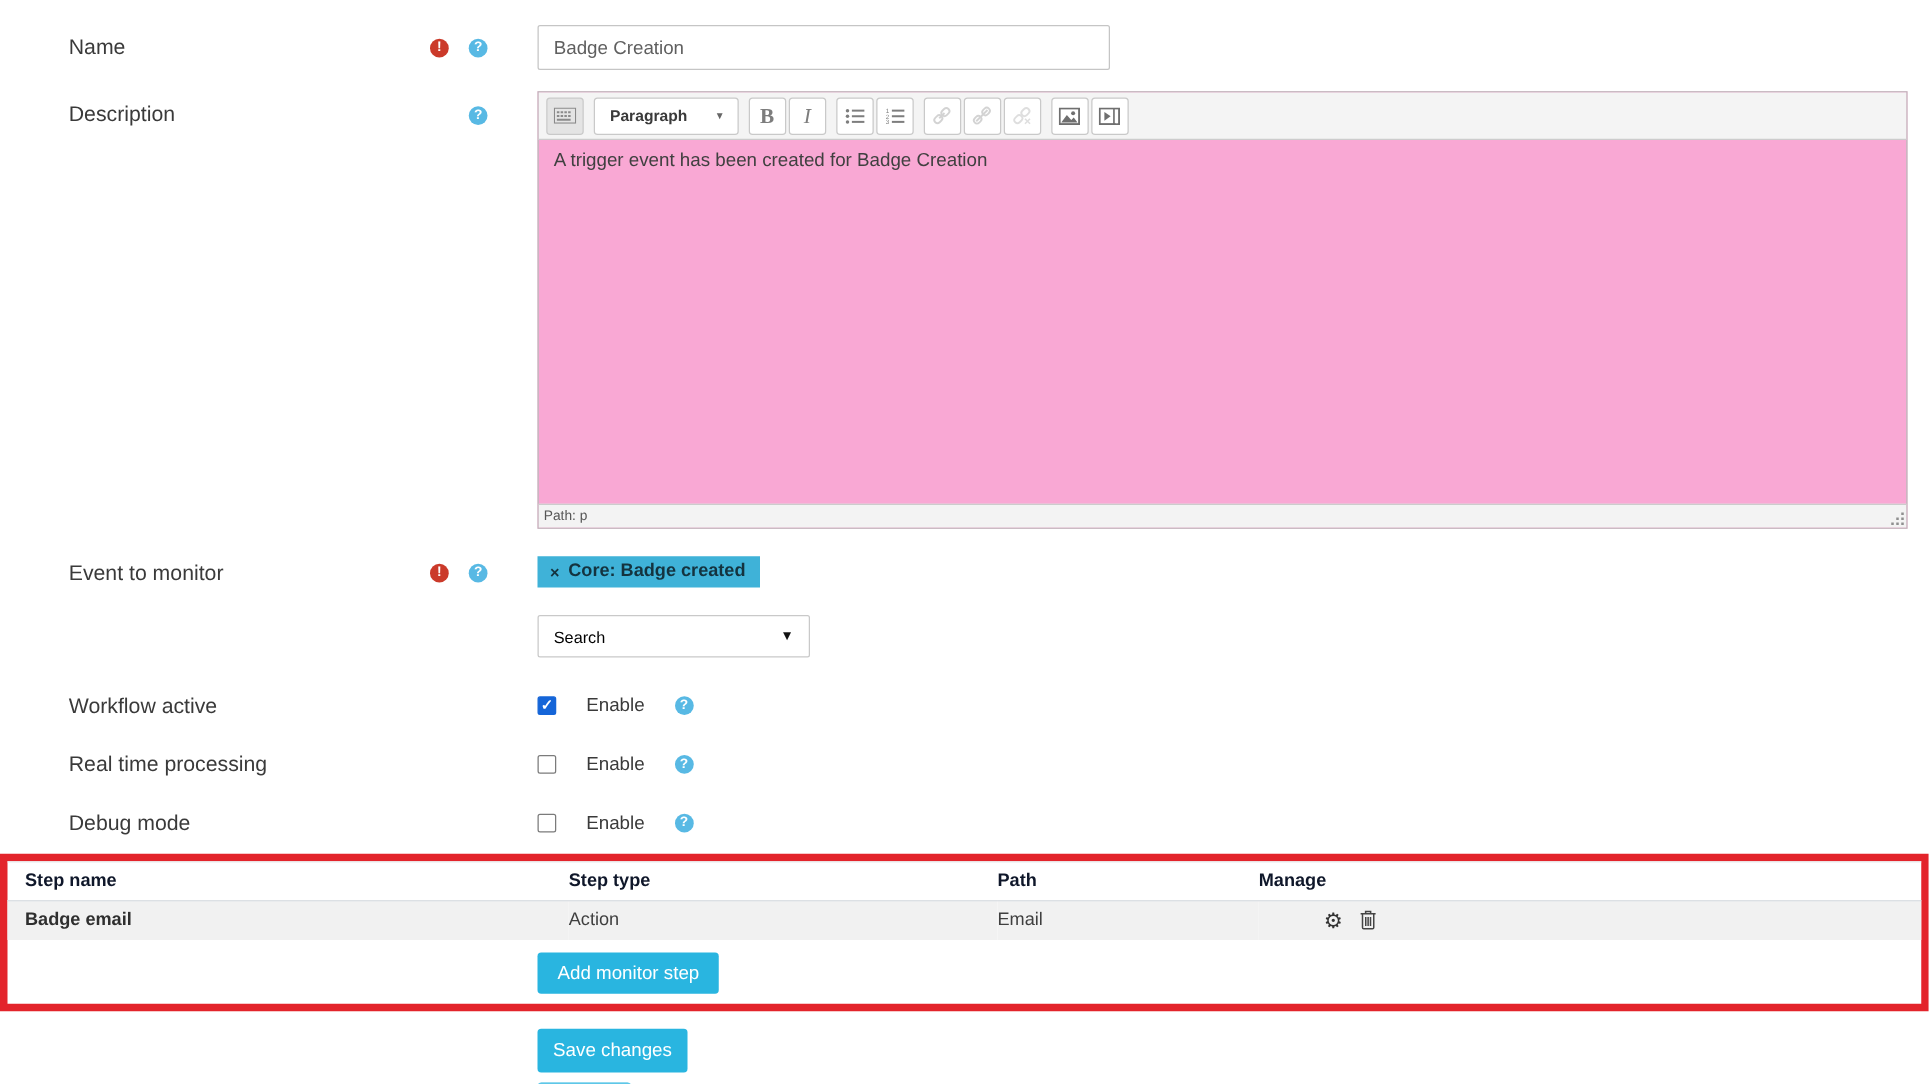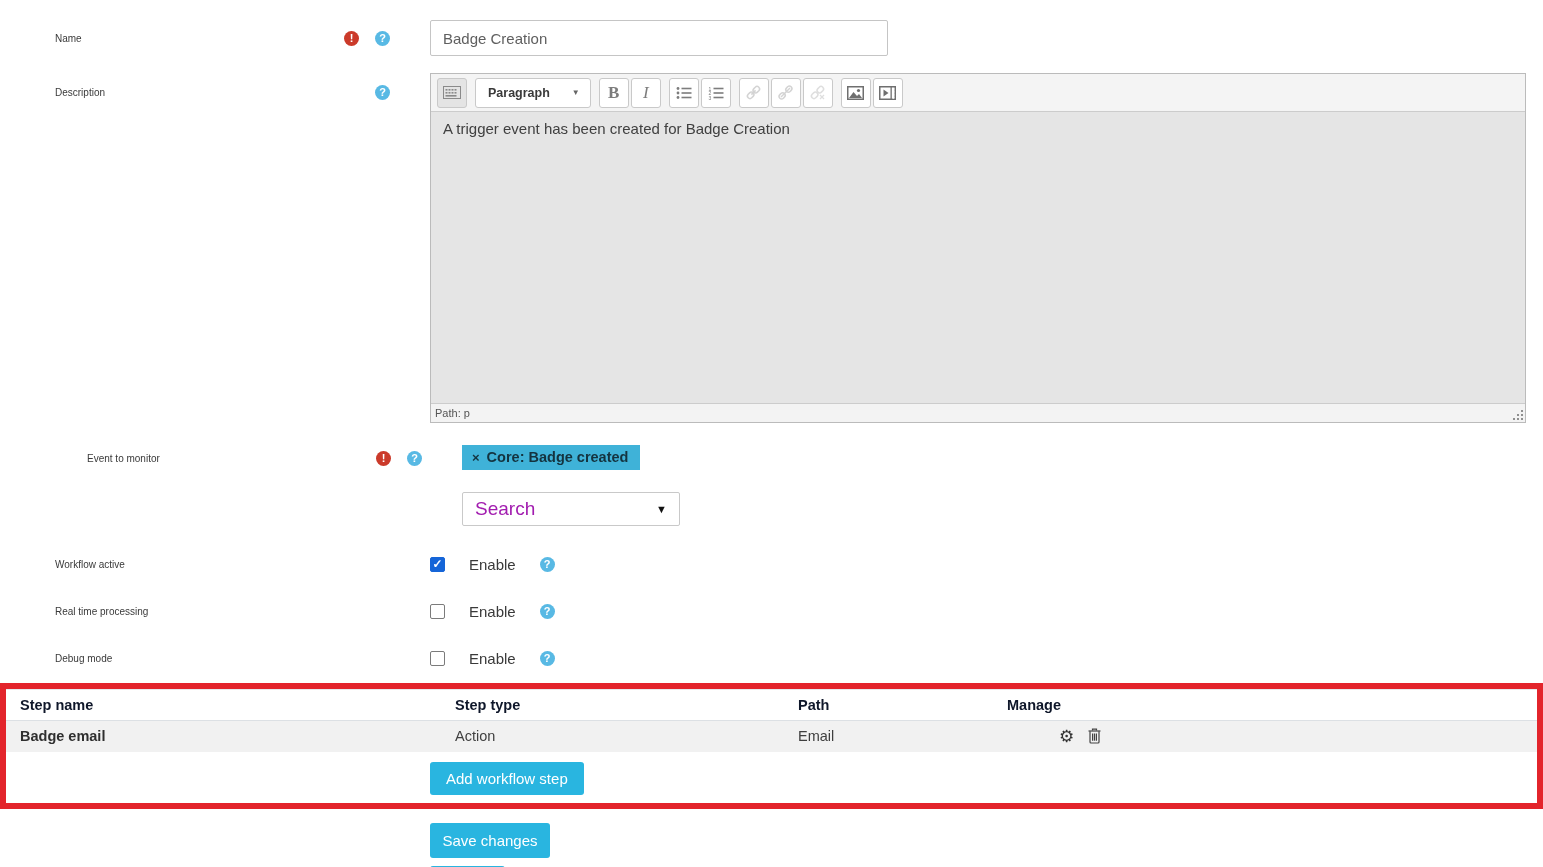--- a/index.html
+++ b/index.html
@@ -12,21 +12,21 @@
   }
   .page { width:1543px; position:relative; }
 
   
   .form-row { display:flex; align-items:flex-start; }
   .label-col {
     width:430px; flex:0 0 430px;
     display:flex; align-items:center;
     padding-left:55px; padding-right:40px;
   }
-  .label-col .lbl { font-size:10px; color:#3a3a3a; }
+  .label-col .lbl { font-size:17px; color:#3a3a3a; }
   .label-col .icons { margin-left:auto; display:flex; align-items:center; gap:16px; }
   .control-col { flex:1; }
 
   .circle-icon {
     display:inline-flex; align-items:center; justify-content:center;
     width:15px; height:15px; border-radius:50%;
     color:#fff; font-size:11px; font-weight:bold; line-height:1;
   }
   .req { background:#cb3a2a; }
   .help { background:#58b9e4; cursor:pointer; }
@@ -39,21 +39,21 @@
     border:1px solid #c5c5c5; border-radius:2px;
     font-family:"Liberation Sans", sans-serif;
     font-size:15px; color:#5f5f5f; padding:0 12px;
     outline:none; background:#fff;
   }
 
   
   .row-description { margin-top:17px; }
   .row-description .label-col { height:38px; }
   .editor {
-    width:1096px; border:1px solid #bbb; background:#e5e5e5;
+    width:1096px; border:1px solid #bbb; background:#f9a8d4;
   }
   .editor-toolbar {
     background:#f4f4f4; border-bottom:1px solid #ccc;
     display:flex; align-items:center; gap:8px;
     padding:4px 6px; height:38px;
   }
   .tb-btn {
     width:30px; height:30px; background:#fff;
     border:1px solid #c9c9c9; border-radius:3px;
     display:inline-flex; align-items:center; justify-content:center;
@@ -81,36 +81,36 @@
   .editor-status {
     height:19px; background:#f3f3f3; border-top:1px solid #ccc;
     display:flex; align-items:center;
     font-size:11px; color:#555; padding-left:4px;
     position:relative;
   }
   .resize-grip { position:absolute; right:1px; bottom:1px; cursor:se-resize; line-height:0; }
 
   
   .row-event { margin-top:22px; }
-  .row-event .label-col { height:27px;margin-left:32px; }
+  .row-event .label-col { height:27px; }
   .tag {
     display:inline-flex; align-items:center; gap:7px;
     background:#3fb2d8; color:#14333f;
     font-size:14.5px; font-weight:bold;
     padding:4px 12px 5px 10px; cursor:default;
   }
   .tag .tag-x { font-weight:bold; font-size:13px; cursor:pointer; }
   .search-select {
     margin-top:22px;
     width:218px; height:34px;
     border:1px solid #c9c9c9; border-radius:2px; background:#fff;
     display:flex; align-items:center; cursor:pointer;
     padding:0 12px;
   }
-  .search-select .search-text { font-size:19px; color:#a21caf; flex:1; }
+  .search-select .search-text { font-size:13px; color:#000000; flex:1; }
   .search-select .caret { font-size:11px; color:#111; }
 
   
   .row-toggle { margin-top:30px; }
   .row-toggle .label-col { height:17px; }
   .toggle-ctrl { display:flex; align-items:center; gap:24px; }
   .cb {
     appearance:none; -webkit-appearance:none;
     width:15px; height:15px; border:1px solid #7b7b7b; border-radius:2px;
     background:#fff; cursor:pointer; position:relative; margin:0;
@@ -410,21 +410,21 @@
                     <line x1="8.4" y1="5.5" x2="8.4" y2="12.7"></line>
                   </g>
                 </svg>
               </span>
             </span>
           </td>
         </tr>
       </tbody>
     </table>
     <div class="add-step-area">
-      <button class="btn btn-add">Add workflow step</button>
+      <button class="btn btn-add">Add monitor step</button>
     </div>
   </div>
 
   <div class="actions">
     <button class="btn btn-save">Save changes</button>
     <button class="btn btn-cancel">Cancel</button>
   </div>
 
 </div>
 

